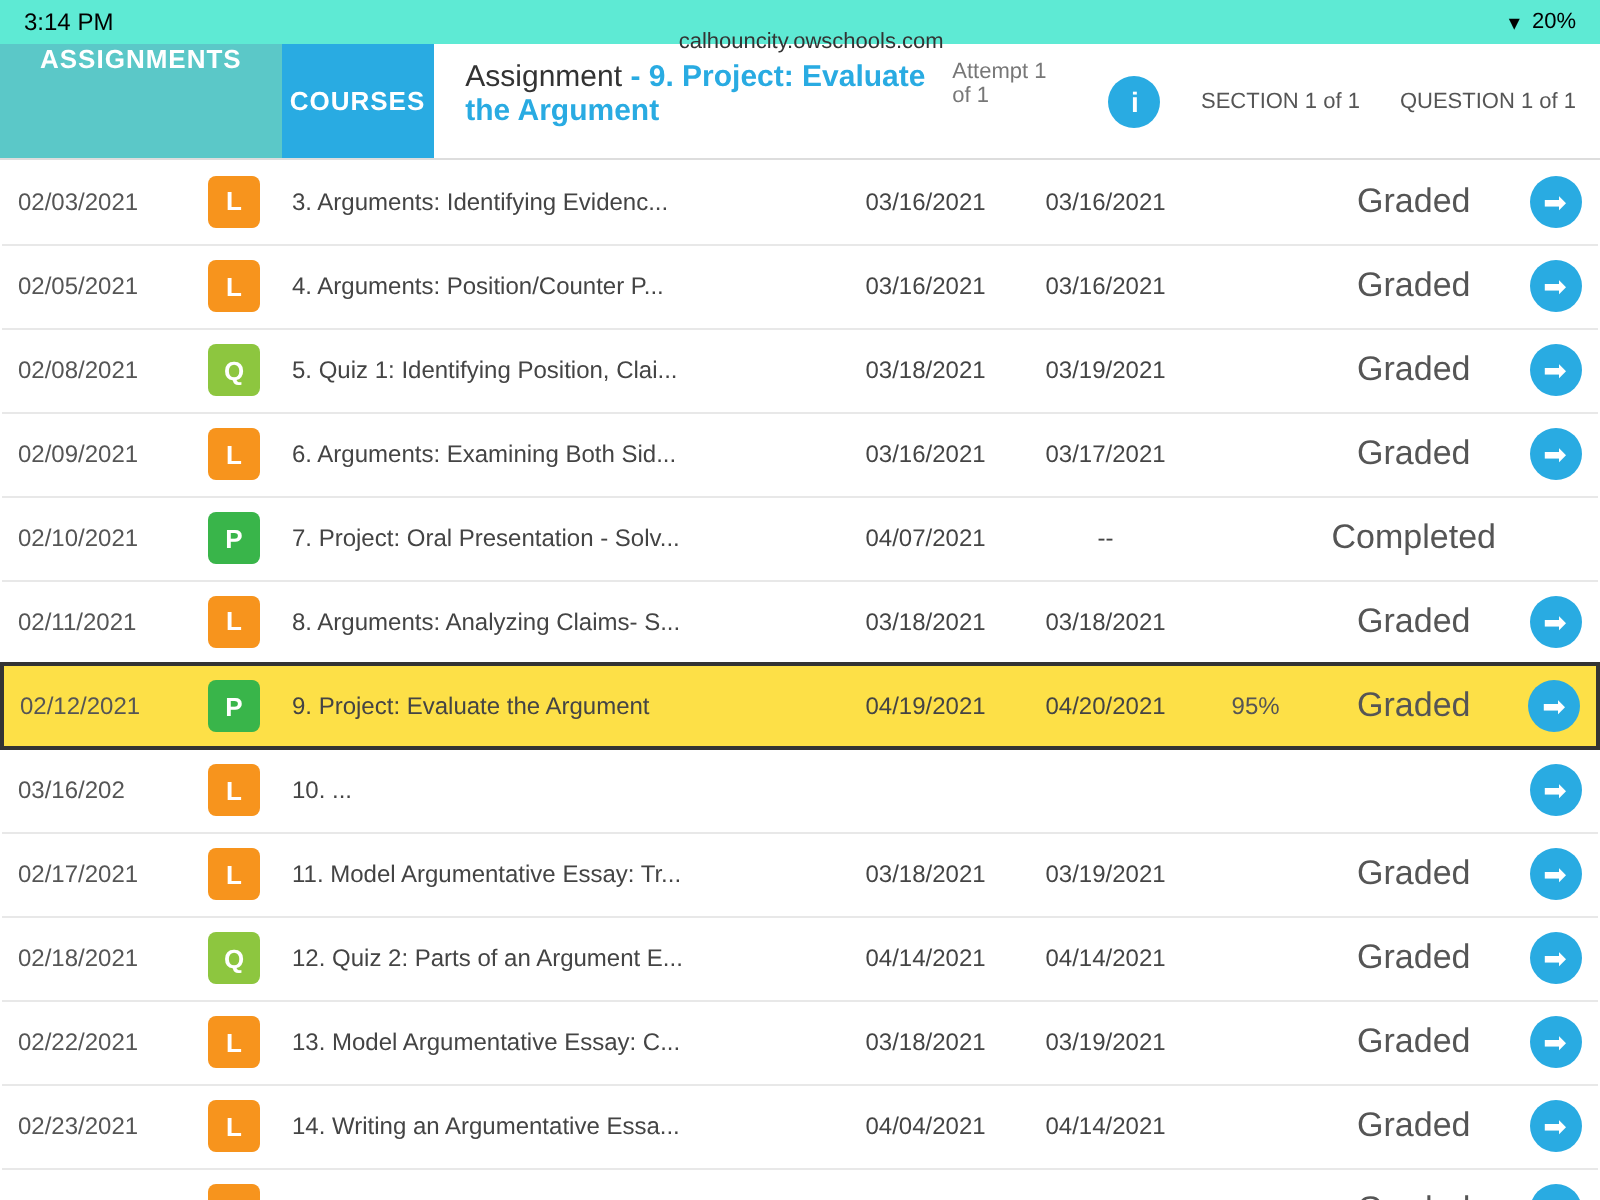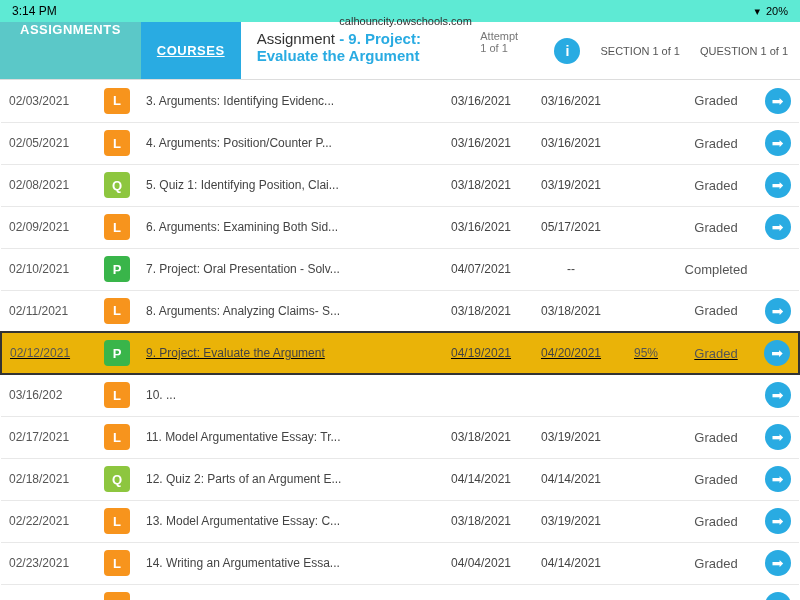--- a/index.html
+++ b/index.html
@@ -36,25 +36,24 @@
       display: flex;
       align-items: flex-start;
       letter-spacing: 0.5px;
     }
 
     .tab-courses {
       background: #29abe2;
       color: white;
       font-weight: bold;
       font-size: 13px;
-      padding: 0 16px;
+      padding: 0 4px;
       display: flex;
       align-items: center;
       letter-spacing: 0.5px;
-      text-decoration: underline;
     }
 
     .assignment-header {
       flex: 1;
       padding: 8px 16px;
       display: flex;
       flex-direction: row;
       justify-content: center;
     }
 
@@ -115,23 +114,22 @@
       width: 100%;
       border-collapse: collapse;
     }
 
     tbody tr {
       border-bottom: 1px solid #e8e8e8;
       height: 42px;
     }
 
     tbody tr.highlighted {
-      background: #eab308;
+      background: #fde047;
       border: 2px solid #333;
-      text-decoration: underline;
     }
 
     td {
       padding: 6px 8px;
       font-size: 12px;
       color: #444;
       vertical-align: middle;
     }
 
     .col-date { width: 95px; color: #555; font-size: 12px; }
@@ -160,21 +158,21 @@
       align-items: center;
       justify-content: center;
       width: 26px;
       height: 26px;
       border-radius: 50%;
       background: #29abe2;
       color: white;
       font-size: 14px;
     }
 
-    .status-graded { color: #555; font-size: 13px; }
+    .status-graded { color: #555; font-size: 17px; }
 
     .score-95 { color: #555; font-size: 12px; }
 
     
     .col-name-text { 
       white-space: nowrap;
       overflow: hidden;
       text-overflow: ellipsis;
       max-width: 220px;
       display: block;
@@ -268,21 +266,21 @@
   </tr>
         <tr>
     <td class="col-date">02/09/2021</td>
     <td class="col-badge">
       <span class="badge" style="background:#f7941d;">L</span>
     </td>
     <td class="col-name">
       <span class="col-name-text">6. Arguments: Examining Both Sid...</span>
     </td>
     <td class="col-due">03/16/2021</td>
-    <td class="col-submitted">05/17/2021</td>
+    <td class="col-submitted">03/17/2021</td>
     <td class="col-score score-95"></td>
     <td class="col-status status-graded">Graded</td>
     <td class="col-arrow">
       <span class="arrow-circle">➡</span>
     </td>
   </tr>
         <tr>
     <td class="col-date">02/10/2021</td>
     <td class="col-badge">
       <span class="badge" style="background:#39b54a;">P</span>

